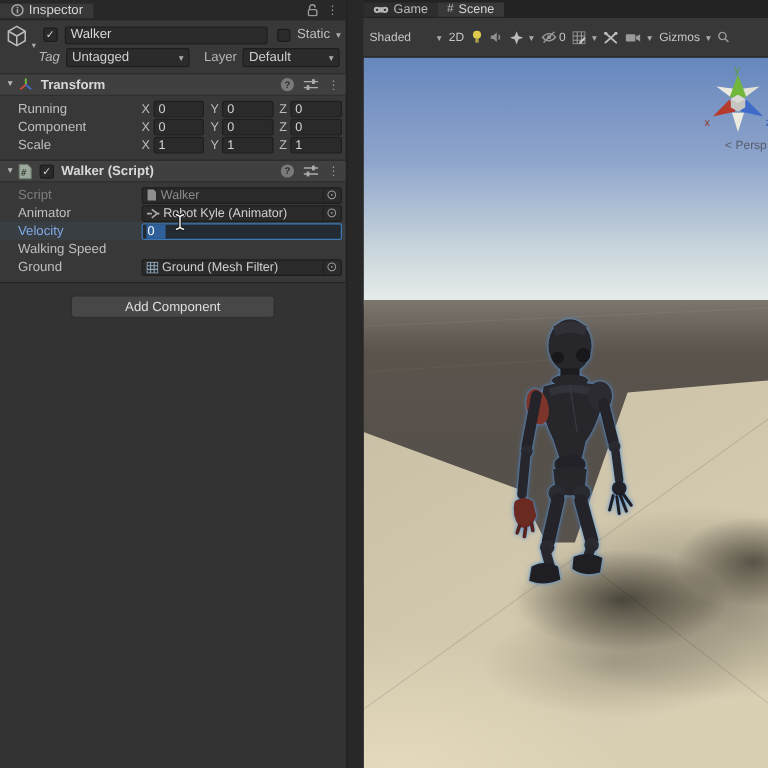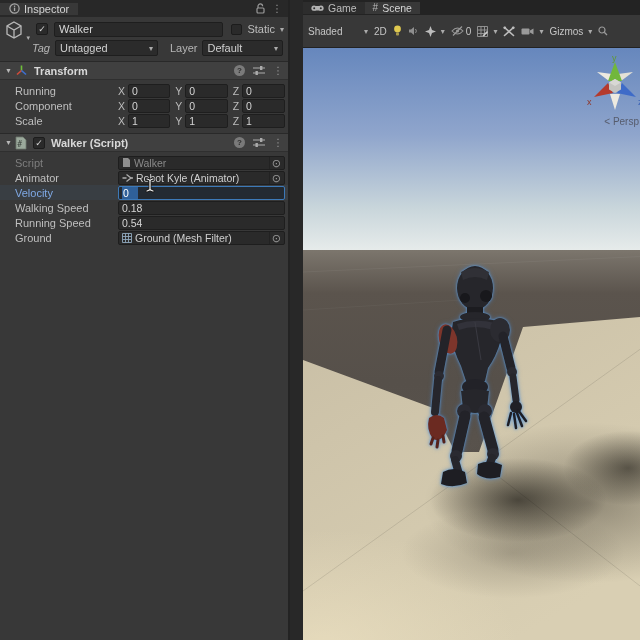--- a/index.html
+++ b/index.html
@@ -283,45 +283,39 @@
         <div class="row focused-row">
           <span class="row-label blue">Velocity</span>
           <div class="wide">
             <div class="numfield focused">
               <span class="sel-text">0</span>
             </div>
           </div>
         </div>
         <div class="row">
           <span class="row-label">Walking Speed</span>
-          <div class="wide">
-            <div class="numfield">0.18</div>
-          </div>
-        </div>
-        <div class="row">
-          <span class="row-label">Running Speed</span>
-          <div class="wide">
-            <div class="numfield">0.54</div>
-          </div>
         </div>
         <div class="row">
           <span class="row-label">Ground</span>
           <div class="wide">
             <div class="objfield">
               <svg width="10" height="10" viewBox="0 0 10 10">
                 <path d="M0.5 0.5 H9.5 V9.5 H0.5 Z M0.5 3.5 H9.5 M0.5 6.5 H9.5 M3.5 0.5 V9.5 M6.5 0.5 V9.5" fill="none" stroke="#8FA7BC" stroke-width="0.9"></path>
               </svg>
               <span>Ground (Mesh Filter)</span>
               <span class="objpicker">⊙</span>
             </div>
           </div>
         </div>
       </div>
     </div>
 
+    <div class="inspector-rest">
+      <button class="addcomp">Add Component</button>
+    </div>
   </section>
 
   <section class="right-panel">
 
     <div class="tabbar scene-tabbar">
       <div class="tab inactive">
         <svg width="13" height="8" viewBox="0 0 13 8">
           <rect x="2" y="2" width="9" height="4.5" rx="2.2" fill="#B3B3B3"></rect>
           <circle cx="3" cy="4.2" r="2.6" fill="#B3B3B3"></circle>
           <circle cx="10" cy="4.2" r="2.6" fill="#B3B3B3"></circle>

